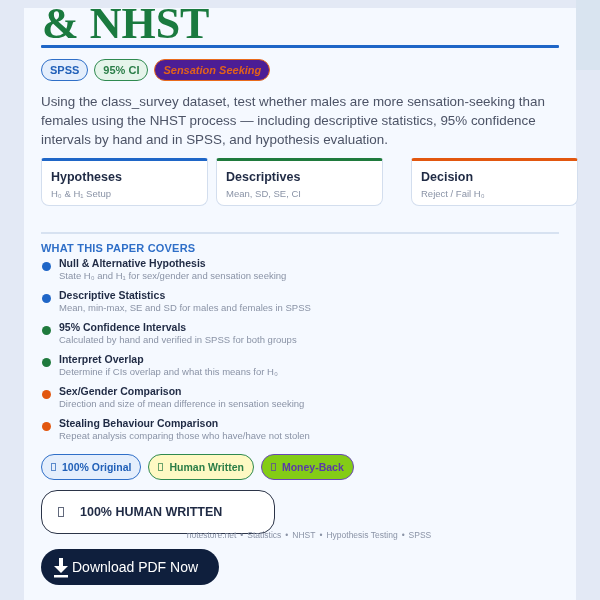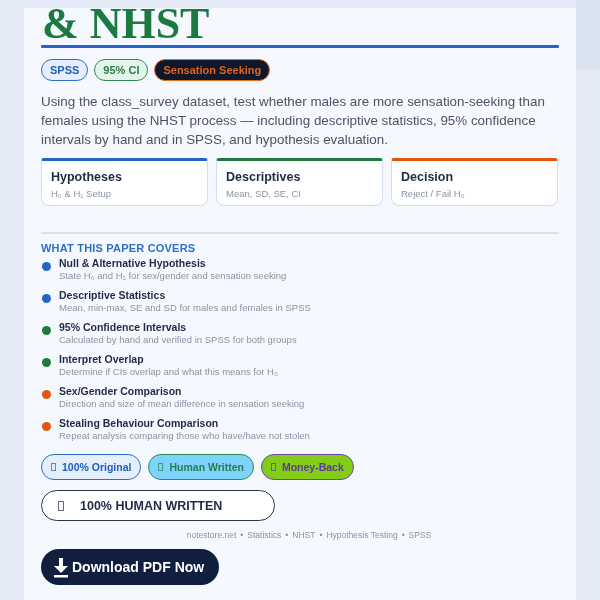--- a/index.html
+++ b/index.html
@@ -25,33 +25,33 @@
     position: absolute; left: 17px; top: 37px; width: 518px; height: 3px;
     background: #1f66c7; border-radius: 1px;
   }
   .tags { position: absolute; left: 17px; top: 51px; display: flex; gap: 6px; }
   .tag {
     height: 22px; border-radius: 12px; padding: 0 8px; display: flex; align-items: center;
     font-size: 11px; font-weight: bold; box-sizing: border-box;
   }
   .tag.blue { border: 1.5px solid #2f6fc8; color: #2160b8; background: #e4eefc; }
   .tag.green { border: 1.5px solid #2f8a50; color: #2a7d47; background: #e5f4ea; }
-  .tag.orange { border: 1.5px solid #ea6b1b; color: #e2621a; background: #0f172a; }
+  .tag.orange { border: 1.5px solid #ea6b1b; color: #e2621a; background: #4c1d95; font-style: italic; }
   .desc {
     position: absolute; left: 17px; top: 84px; width: 520px;
     font-size: 13.4px; line-height: 19px; color: #4c5366;
   }
   .feature-cards { position: absolute; left: 17px; top: 150px; display: flex; gap: 8px; }
   .fcard {
     width: 167px; height: 48px; box-sizing: border-box; background: #ffffff;
     border: 1.5px solid #d3deee; border-top: 3px solid #1f66c7;
     border-radius: 3px 3px 8px 8px; padding: 8px 9px;
   }
   .fcard.green { border-top-color: #1f7a3d; }
-  .fcard.orange { border-top-color: #e2570f; }
+  .fcard.orange { border-top-color: #e2570f; margin-left: 20px; }
   .fcard-title { font-size: 12.5px; font-weight: bold; color: #1f2a44; line-height: 16px; }
   .fcard-sub { font-size: 9.5px; color: #8a93a6; margin-top: 3px; }
   .divider {
     position: absolute; left: 17px; top: 224px; width: 518px; height: 2px; background: #d7e2f1;
   }
   .covers-heading {
     position: absolute; left: 17px; top: 234px; font-size: 11px; font-weight: bold;
     color: #2f6fc8; letter-spacing: 0.2px;
   }
   .cover-list { position: absolute; left: 17px; top: 249px; }
@@ -60,42 +60,42 @@
     position: absolute; left: 1px; top: 5px; width: 9px; height: 9px; border-radius: 50%;
   }
   .cover-title { font-size: 10.5px; font-weight: bold; color: #1f2a44; line-height: 13px; }
   .cover-sub { font-size: 9.5px; color: #8a93a6; line-height: 12px; }
   .badges { position: absolute; left: 17px; top: 446px; display: flex; gap: 7px; }
   .badge {
     height: 26px; box-sizing: border-box; border-radius: 14px; padding: 0 9px;
     display: flex; align-items: center; gap: 6px; font-size: 10.5px; font-weight: bold;
   }
   .badge.blue { border: 1.5px solid #2f6fc8; color: #2160b8; background: #e4eefc; }
-  .badge.green { border: 1.5px solid #2f8a50; color: #2a7d47; background: #7dd3fc; }
+  .badge.green { border: 1.5px solid #2f8a50; color: #2a7d47; background: #fef9c3; }
   .badge.purple { border: 1.5px solid #6a46b8; color: #5a3aa8; background: #84cc16; }
   .tofu {
     display: inline-block; width: 5px; height: 8px; border: 1px solid currentColor;
     opacity: 0.7; box-sizing: border-box;
   }
   .human-btn {
-    position: absolute; left: 17px; top: 482px; width: 234px; height: 31px;
+    position: absolute; left: 17px; top: 482px; width: 234px; height: 44px;
     box-sizing: border-box; border: 1.5px solid #2b3448; border-radius: 16px;
     background: #ffffff; display: flex; align-items: center; padding-left: 16px; gap: 16px;
     font-size: 12.5px; font-weight: bold; color: #1f2a44;
   }
   .footer-links {
     position: absolute; left: 0; top: 522px; width: 552px; text-align: center;
     font-size: 8.5px; color: #8a93a6; padding-left: 18px; box-sizing: border-box;
   }
   .footer-links .sep { margin: 0 4px; }
   .download-btn {
     position: absolute; left: 17px; top: 541px; width: 178px; height: 36px;
     border-radius: 18px; background: #0f1f3d; color: #ffffff;
     display: flex; align-items: center; padding-left: 12px; box-sizing: border-box; gap: 5px;
-    font-size: 14px; font-weight: bold;
+    font-size: 14px; font-weight: normal;
   }
   .dl-icon { width: 14px; height: 20px; position: relative; }
 </style>
 </head>
 <body>
 
 <div class="right-strip-top"></div>
 
 <div class="card">
   <div class="title">&amp; NHST</div>

